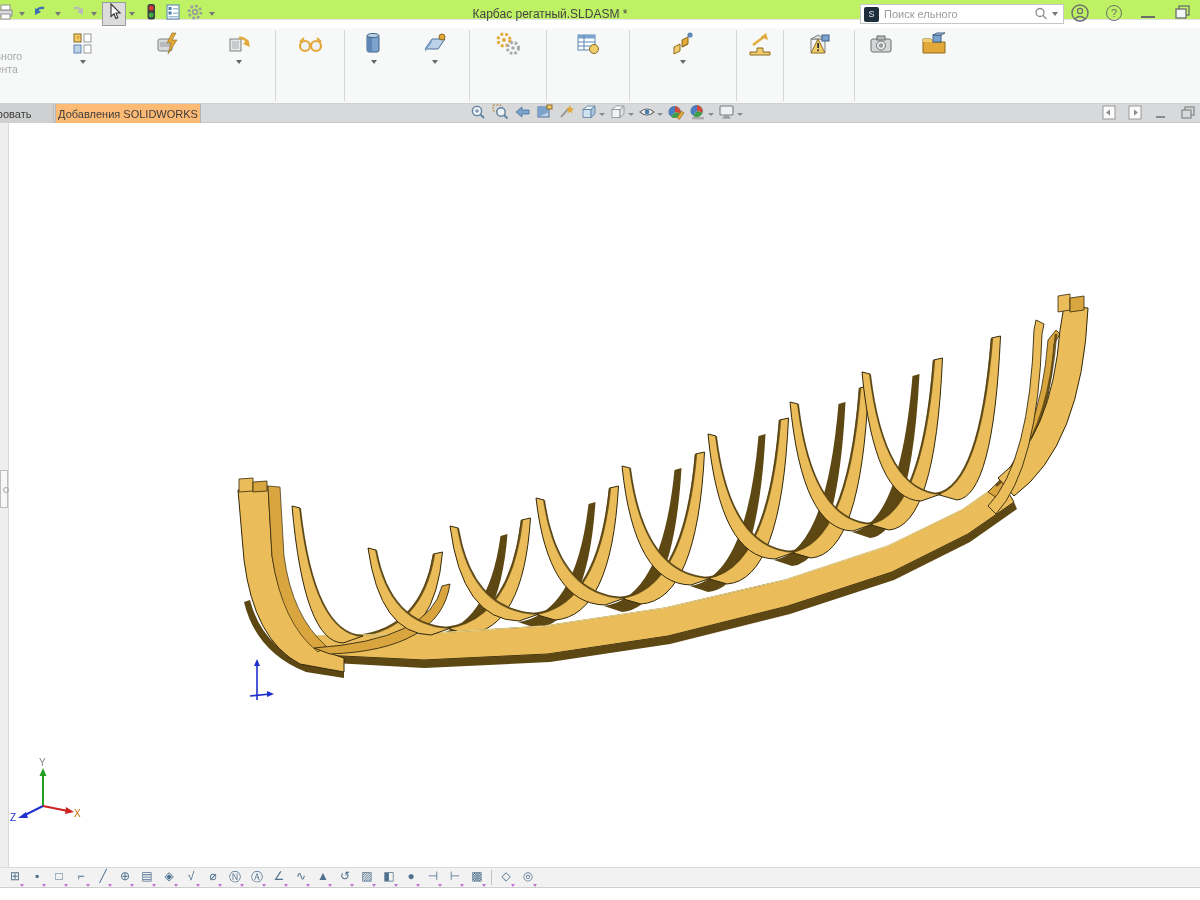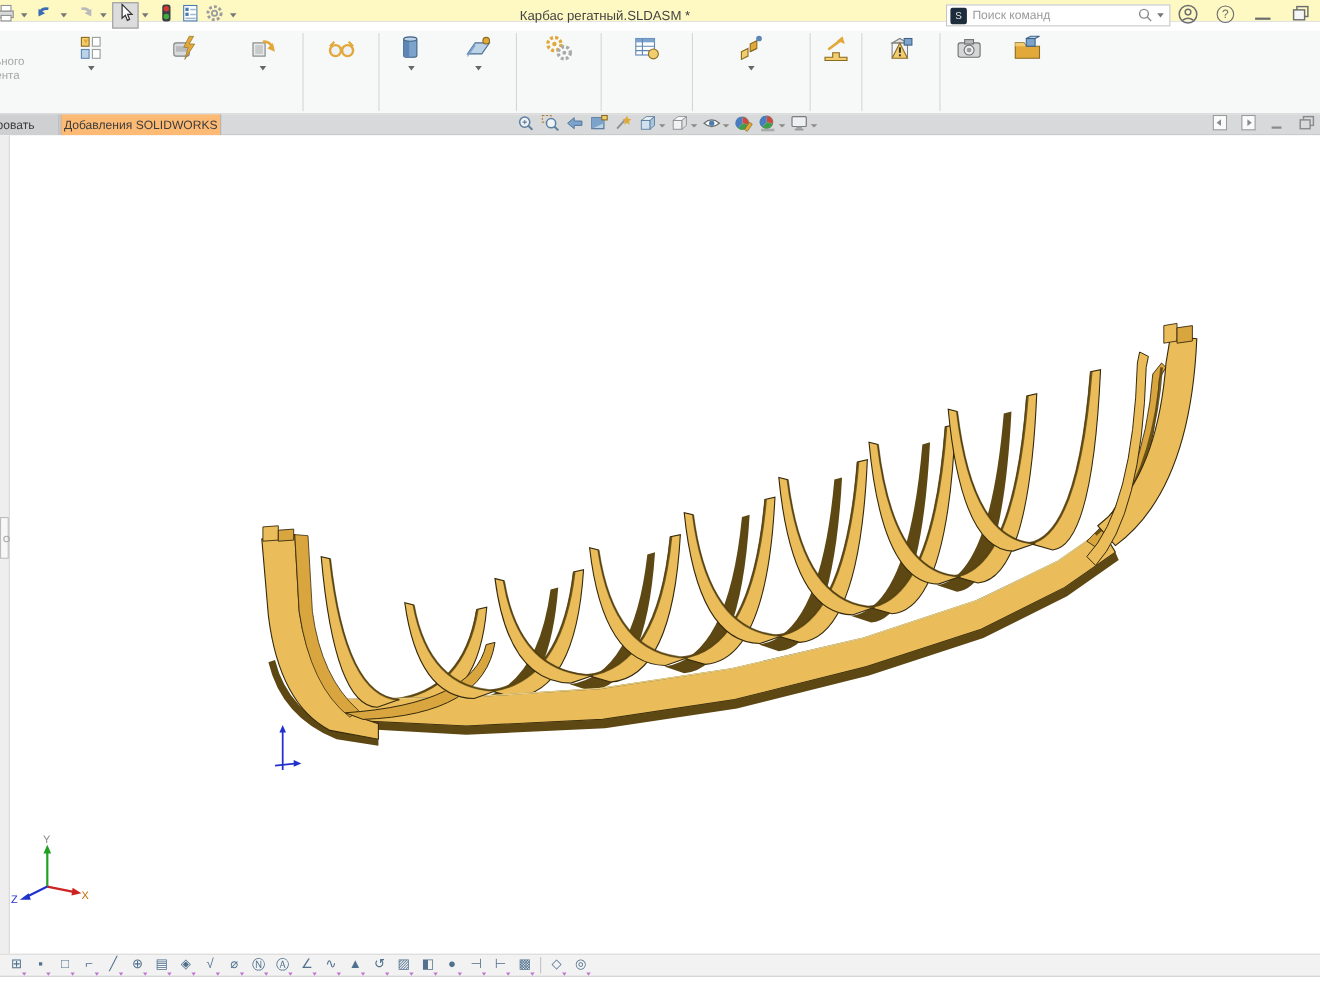--- a/index.html
+++ b/index.html
@@ -1,21 +1,21 @@
 <!DOCTYPE html>
 <html><head>
 <meta charset="utf-8">
 <style>
   * { margin:0; padding:0; box-sizing:border-box; }
   html,body { width:1200px; height:900px; overflow:hidden;
     font-family:"Liberation Sans", sans-serif; background:#ffffff; }
 
   
   #titlebar { position:absolute; left:0; top:0; width:1200px; height:20px;
-    background:#fef9c3; border-bottom:1px solid #e2e3e3; }
+    background:#bef264; border-bottom:1px solid #e2e3e3; }
   #quickbar { position:absolute; left:-6px; top:1px; height:26px; display:flex; align-items:center; }
   .qbtn { height:24px; display:flex; align-items:center; padding:0 2px; }
   .qbtn.pressed { background:#dcdcdc; border:1px solid #9a9a9a; }
   .qcaret { width:0; height:0; border-left:3px solid transparent; border-right:3px solid transparent;
     border-top:4px solid #777; margin:0 5px 0 3px; }
   #window-title { position:absolute; left:380px; top:7px; width:340px; text-align:center;
     font-size:12px; color:#444; white-space:nowrap; }
   #searchbox { position:absolute; left:860px; top:4px; width:204px; height:20px; background:#fff;
     border:1px solid #c6c7c8; display:flex; align-items:center; }
   #sw-logo { width:15px; height:15px; background:#1d2d3c; margin:0 5px 0 3px; border-radius:2px;
@@ -130,21 +130,21 @@
         <span><svg width="18" height="18" viewBox="0 0 18 18">
             <circle cx="9" cy="9" r="6" fill="none" stroke="#9b9c9d" stroke-width="2.6" stroke-dasharray="2.6 2"></circle>
             <circle cx="9" cy="9" r="2.4" fill="none" stroke="#9b9c9d" stroke-width="1.6"></circle>
           </svg></span>
       </div>
       <div class="qcaret"></div>
     </div>
   <div id="window-title">Карбас регатный.SLDASM *</div>
   <div id="searchbox">
     <div id="sw-logo">S</div>
-    <div id="search-placeholder">Поиск команд</div>
+    <div id="search-placeholder">Поиск ельного</div>
     <svg width="16" height="16">
       <circle cx="7" cy="6.5" r="4" fill="none" stroke="#8a8b8c" stroke-width="1.3"></circle>
       <line x1="10" y1="9.5" x2="13.5" y2="13" stroke="#8a8b8c" stroke-width="1.3"></line>
     </svg>
     <div class="qcaret"></div>
   </div>
   <div id="tb-right">
     <svg class="tbricon" width="20" height="20">
       <circle cx="10" cy="10" r="8" fill="none" stroke="#6c6d6e" stroke-width="1.4"></circle>
       <circle cx="10" cy="8" r="2.6" fill="none" stroke="#6c6d6e" stroke-width="1.3"></circle>

